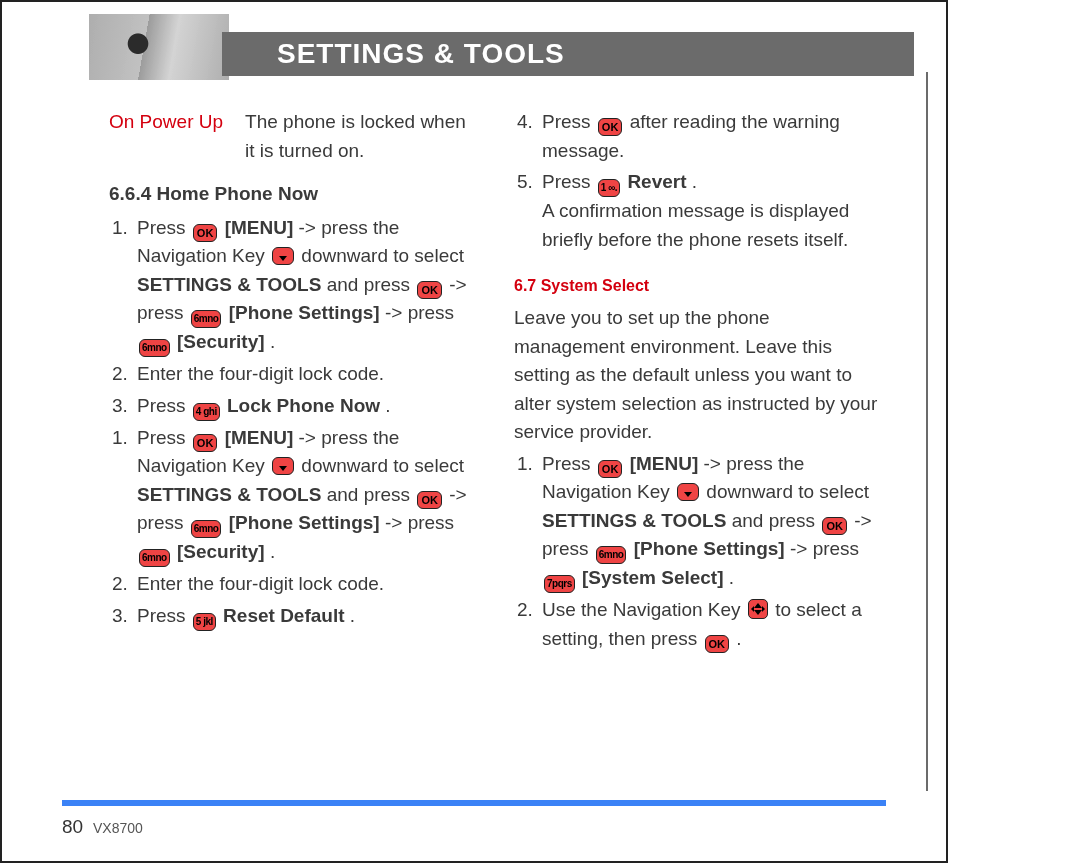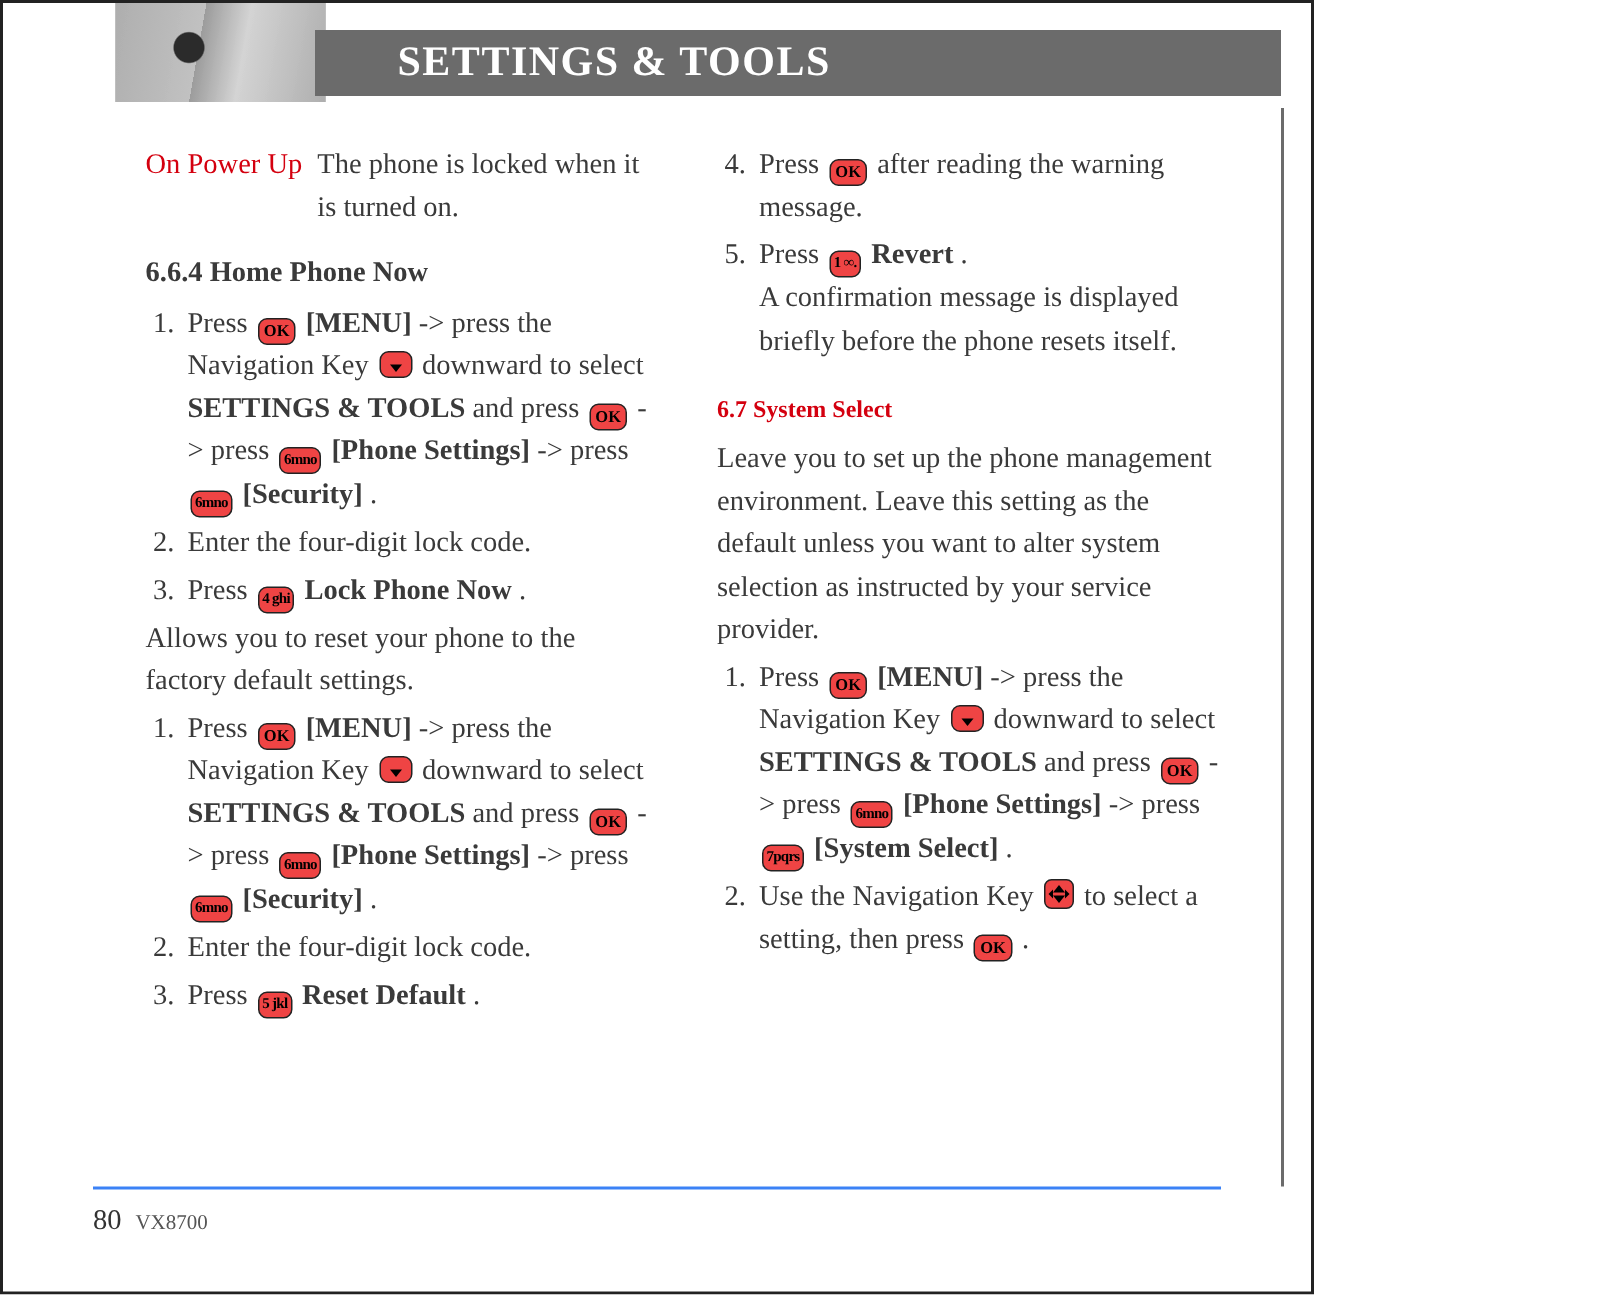--- a/index.html
+++ b/index.html
@@ -1,22 +1,21 @@
 <!DOCTYPE html>
 <html><head>
 <meta charset="utf-8">
 <style>
   * { box-sizing: border-box; margin: 0; padding: 0; }
   html, body { width: 1080px; height: 863px; font-family: Arial, Helvetica, sans-serif; background: #fff; }
   .page {
-    width: 876px; height: 863px;
+    width: 948px; height: 863px;
     border: 2px solid #222;
     position: relative;
-    padding: 0;
-    font-family: Liberation Serif, serif;
+    padding: 12px;
   }
   .header-bar {
     position: relative;
     height: 64px;
     margin-top: 6px;
   }
   .header-photo {
     position: absolute;
     left: 75px; top: -6px;
     width: 140px; height: 66px;
@@ -50,21 +49,21 @@
     gap: 40px;
     padding: 24px 55px 0 95px;
   }
   .col { flex: 1; font-size: 19px; line-height: 1.5; font-stretch: condensed; color: #3a3a3a; }
   .col p, .col li { margin-bottom: 3px; }
   .subhead { font-weight: bold; margin-top: 15px; margin-bottom: 5px; font-size: 19px; color: #3a3a3a;}
   .section-title { font-weight: bold; color: #d4000f; font-size: 16px; margin: 20px 0 6px 0; }
   .red { color: #d4000f; }
   ol { list-style-position: outside; padding-left: 24px; }
   ol li { padding-left: 4px; margin-bottom: 3px; }
-  .row { display: flex; align-items: flex-start; gap: 10px; }
+  .row { display: flex; align-items: flex-start; gap: 22px; }
   .row .label { white-space: nowrap; }
   .b { font-weight: bold; }
   .key {
     display: inline-block;
     vertical-align: -3px;
     border: 1.5px solid #222;
     border-radius: 6px;
     padding: 0 3px;
     font-size: 11px;
     font-weight: bold;
@@ -114,22 +113,22 @@
     border-right: 3px solid #000;
   }
   .key.nav.full .rr {
     position: absolute; right: 2px; top: 50%; transform: translateY(-50%);
     border-top: 3px solid transparent;
     border-bottom: 3px solid transparent;
     border-left: 3px solid #000;
   }
   .footer {
     position: absolute;
-    left: 60px; right: 60px; bottom: 36px;
-    border-top: 2px solid #3b82f6;
+    left: 60px; right: 60px; bottom: 23px;
+    border-top: 6px solid #3b82f6;
     padding-top: 10px;
     font-size: 14px;
     color: #555;
   }
   .footer .pn { font-size: 19px; color: #333; margin-right: 6px;}
   .right-margin-line {
     position: absolute;
     right: 18px; top: 70px; bottom: 70px;
     width: 2px; background: #6b6b6b;
   }
@@ -181,21 +180,20 @@
         </li>
         <li>Enter the four-digit lock code.</li>
         <li>
           <span>Press </span>
           <span class="key num">4 ghi</span>
           <span class="b"> Lock Phone Now</span>
           <span>.</span>
         </li>
       </ol>
 
-      <p>Allows you to reset your phone to the factory default settings.</p>
       <ol>
         <li>
           <span>Press </span>
           <span class="key">OK</span>
           <span class="b"> [MENU]</span>
           <span> -&gt; press the Navigation Key </span>
           <span class="key nav"></span>
           <span> downward to select </span>
           <span class="b">SETTINGS &amp; TOOLS</span>
           <span> and press </span>

